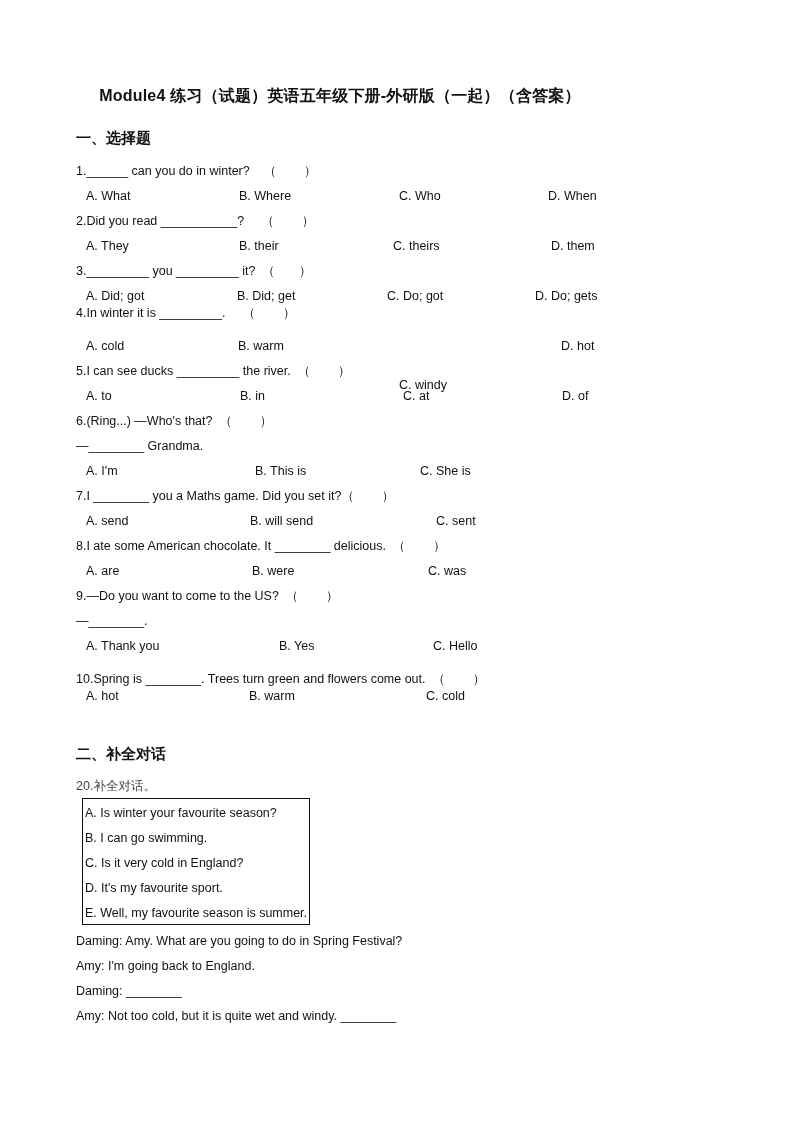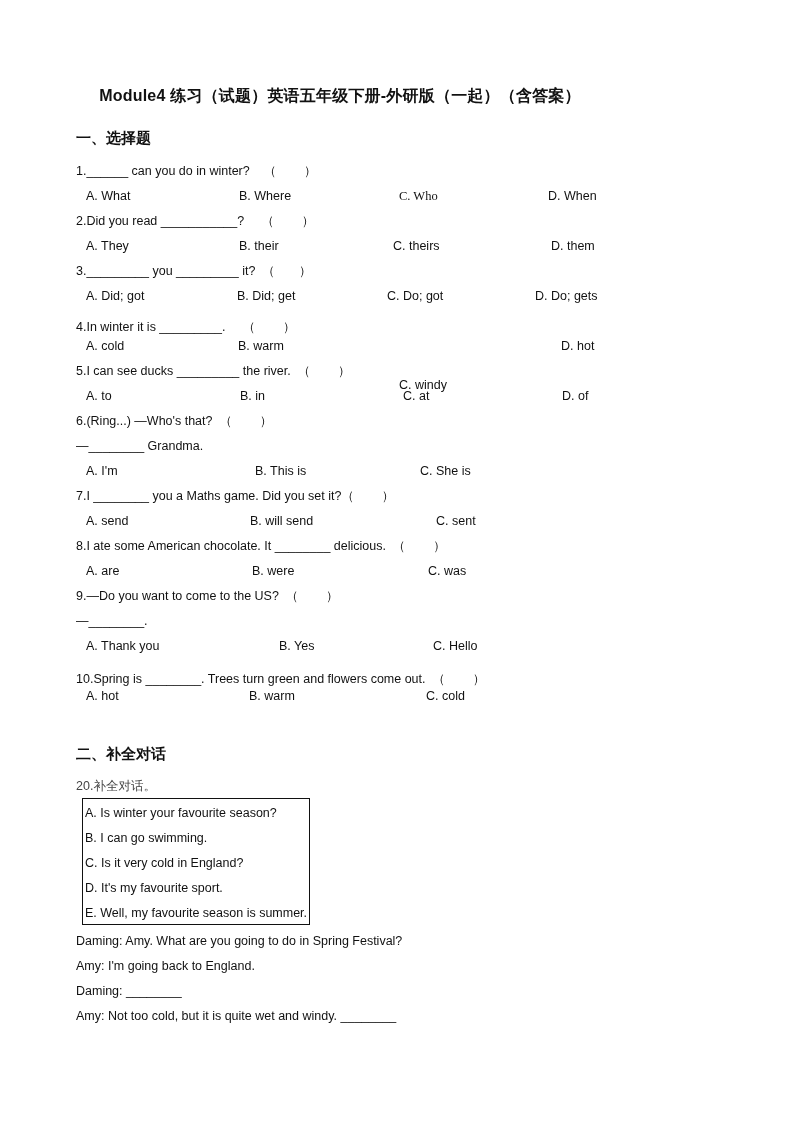--- a/index.html
+++ b/index.html
@@ -27,36 +27,36 @@
 </head>
 <body>
 
 <div class="title">Module4 练习（试题）英语五年级下册-外研版（一起）（含答案）</div>
 
 <div class="section-heading" style="top:129px;">一、选择题</div>
 
 <div class="line" style="top:163px;">1.______ can you do in winter?    （        ）</div>
 <div class="opt" style="top:188px;left:86px;">A. What</div>
 <div class="opt" style="top:188px;left:239px;">B. Where</div>
-<div class="opt" style="top:188px;left:399px;font-family:Liberation Serif, serif;">C. Who</div>
+<div class="opt" style="top:188px;left:399px;">C. Who</div>
 <div class="opt" style="top:188px;left:548px;">D. When</div>
 
 <div class="line" style="top:213px;">2.Did you read ___________?     （        ）</div>
 <div class="opt" style="top:238px;left:86px;">A. They</div>
 <div class="opt" style="top:238px;left:239px;">B. their</div>
 <div class="opt" style="top:238px;left:393px;">C. theirs</div>
 <div class="opt" style="top:238px;left:551px;">D. them</div>
 
 <div class="line" style="top:263px;">3._________ you _________ it?  （       ）</div>
 <div class="opt" style="top:288px;left:86px;">A. Did; got</div>
 <div class="opt" style="top:288px;left:237px;">B. Did; get</div>
 <div class="opt" style="top:288px;left:387px;">C. Do; got</div>
 <div class="opt" style="top:288px;left:535px;">D. Do; gets</div>
 
-<div class="line" style="top:319px;">4.In winter it is _________.     （        ）</div>
+<div class="line" style="top:305px;">4.In winter it is _________.     （        ）</div>
 <div class="opt" style="top:338px;left:86px;">A. cold</div>
 <div class="opt" style="top:338px;left:238px;">B. warm</div>
 <div class="opt" style="top:338px;left:399px;margin-top:39px;">C. windy</div>
 <div class="opt" style="top:338px;left:561px;">D. hot</div>
 
 <div class="line" style="top:363px;">5.I can see ducks _________ the river.  （        ）</div>
 <div class="opt" style="top:388px;left:86px;">A. to</div>
 <div class="opt" style="top:388px;left:240px;">B. in</div>
 <div class="opt" style="top:388px;left:403px;">C. at</div>
 <div class="opt" style="top:388px;left:562px;">D. of</div>

